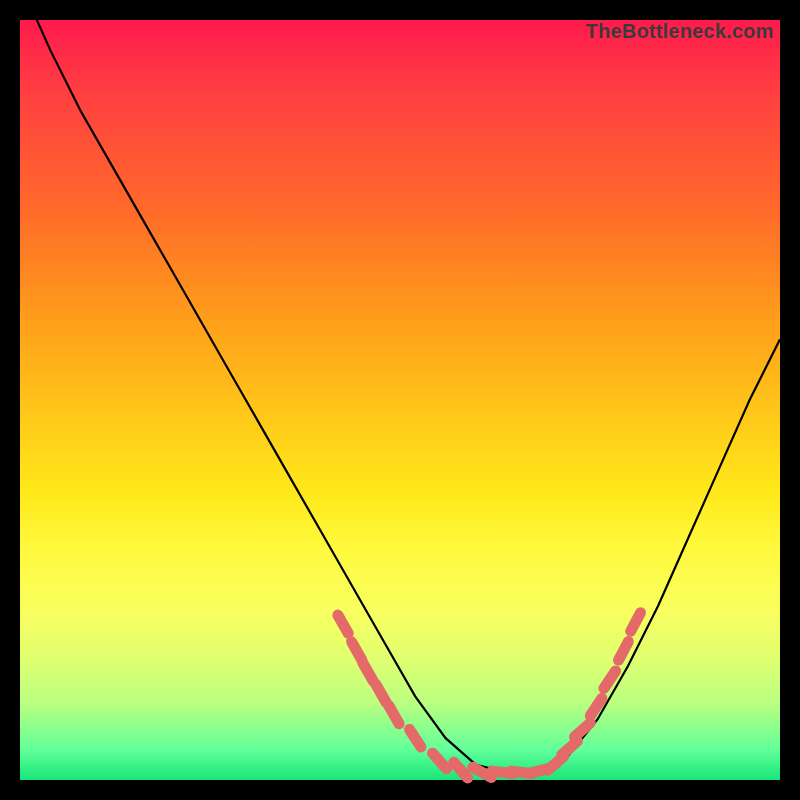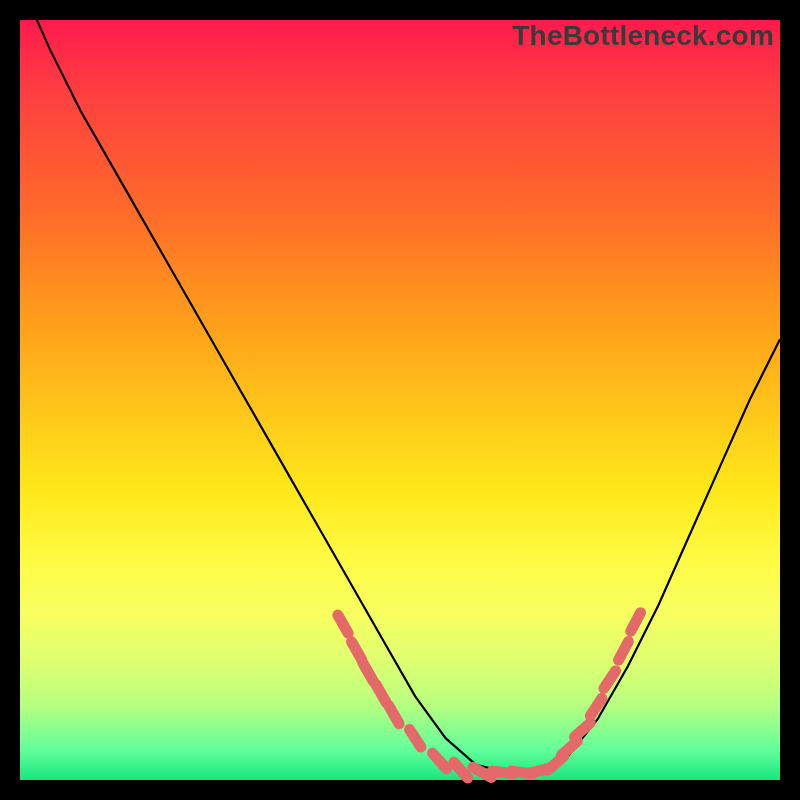--- a/index.html
+++ b/index.html
@@ -36,21 +36,21 @@
       #e0ff70 84%,
       #b8ff80 90%,
       #62ff9a 96%,
       #18e57a 100%);
   }
   .watermark {
     position: absolute;
     top: 0px;
     right: 6px;
     font-family: Arial, sans-serif;
-    font-size: 28px;
+    font-size: 20px;
     font-weight: 600;
     color: #3a3a3a;
     letter-spacing: 0.2px;
   }
   svg.curve {
     position: absolute;
     left: 0;
     top: 0;
     width: 760px;
     height: 760px;

